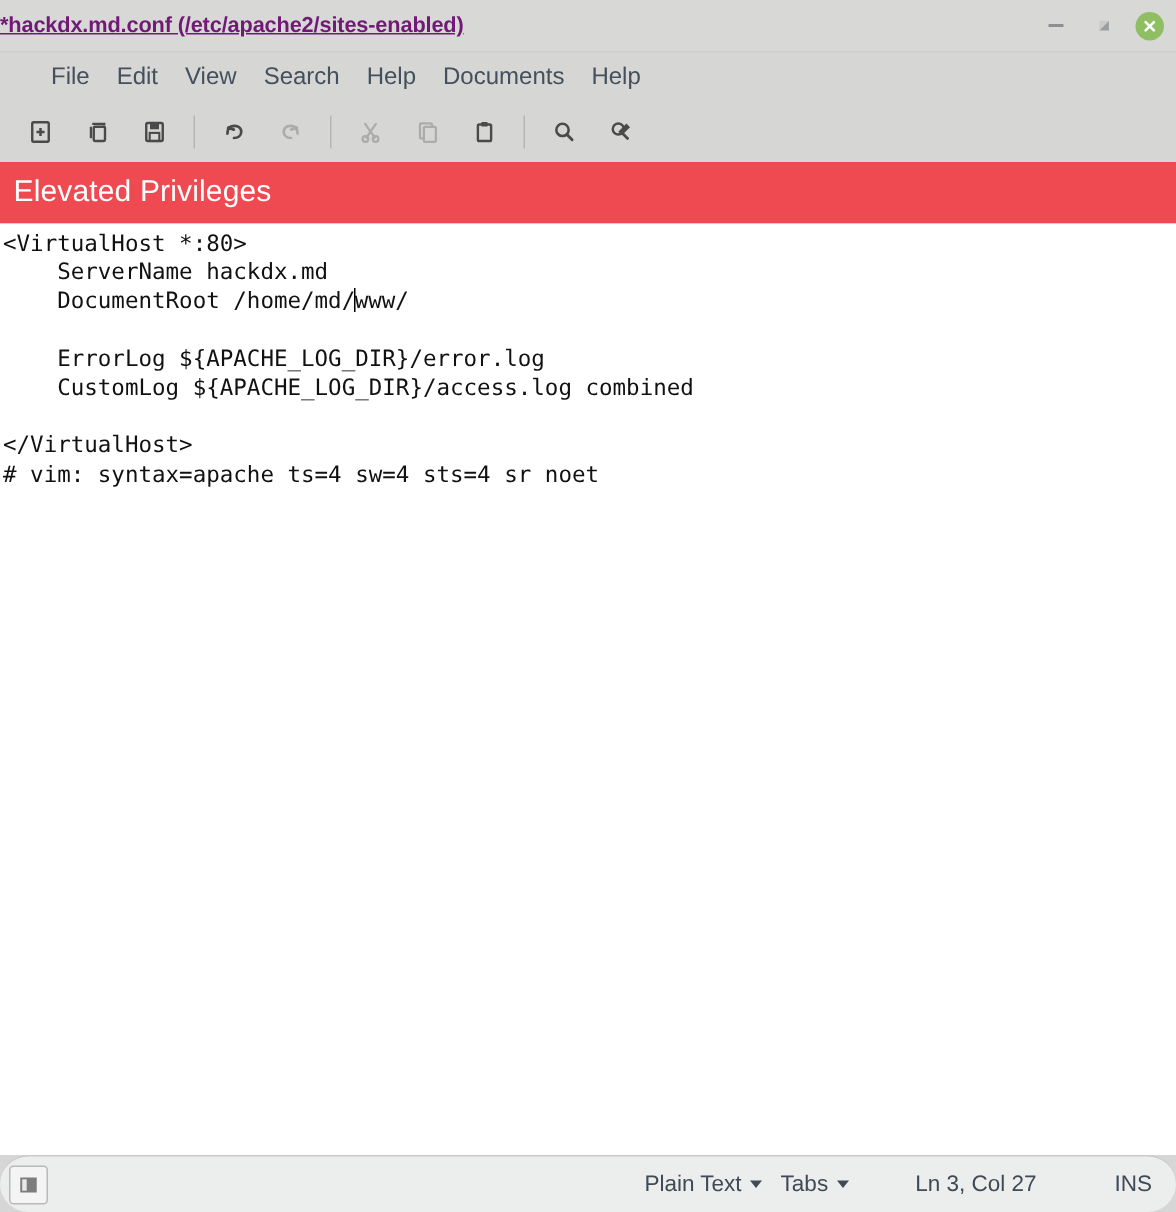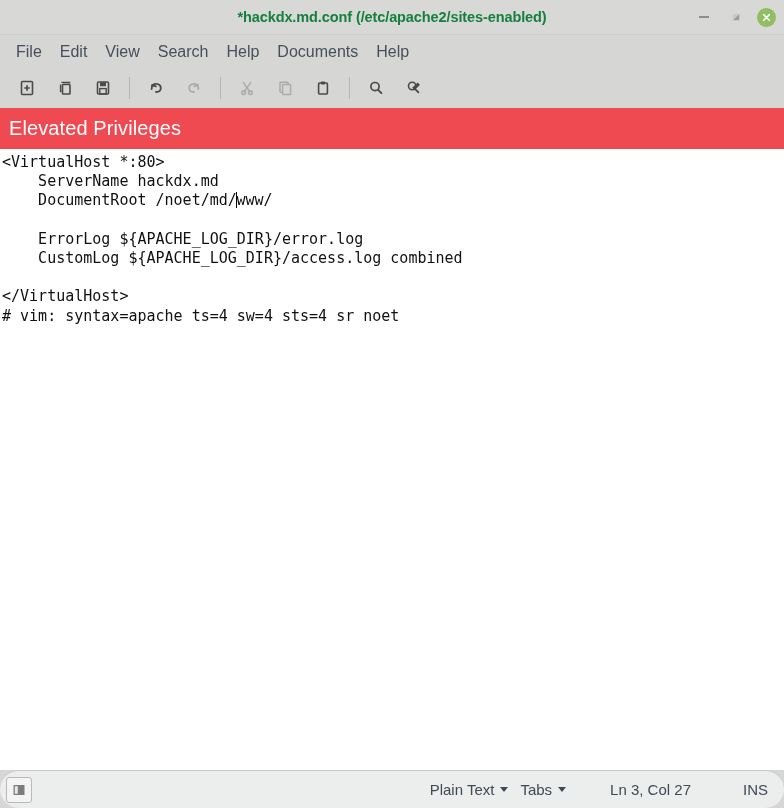--- a/index.html
+++ b/index.html
@@ -30,26 +30,26 @@
     background: #d8d8d6;
     display: flex;
     align-items: center;
     position: relative;
     border-bottom: 1px solid #cfcfcd;
   }
   .titlebar-title {
     position: absolute;
     left: 0;
     right: 0;
-    text-align: center;
     font-size: 14.5px;
     font-weight: bold;
-    color: #15803d;
+    color: #701a75;
     letter-spacing: -0.1px;
     white-space: nowrap;
+    text-decoration: underline;
   }
   .win-controls {
     position: absolute;
     right: 8px;
     top: 0;
     height: 34px;
     display: flex;
     align-items: center;
     gap: 10px;
   }
@@ -80,21 +80,21 @@
   }
   .win-close svg { display: block; }
 
   
   .menubar {
     height: 33px;
     min-height: 33px;
     background: #d6d6d4;
     display: flex;
     align-items: center;
-    padding-left: 7px;
+    padding-left: 25px;
   }
   .menu-item {
     font-size: 16px;
     color: #44505c;
     padding: 3px 9px;
     white-space: nowrap;
     cursor: default;
   }
 
   
@@ -347,21 +347,21 @@
 
   </div>
 
   <div class="banner">
     <span class="banner-text">Elevated Privileges</span>
   </div>
 
   <div class="editor">
     <pre class="code"><span class="line">&lt;VirtualHost *:80&gt;</span>
 <span class="line">    ServerName hackdx.md</span>
-<span class="line"><span>    DocumentRoot /noet/md/</span><span class="caret"></span><span>www/</span></span>
+<span class="line"><span>    DocumentRoot /home/md/</span><span class="caret"></span><span>www/</span></span>
 <span class="line"></span>
 <span class="line">    ErrorLog ${APACHE_LOG_DIR}/error.log</span>
 <span class="line">    CustomLog ${APACHE_LOG_DIR}/access.log combined</span>
 <span class="line"></span>
 <span class="line">&lt;/VirtualHost&gt;</span>
 <span class="line"># vim: syntax=apache ts=4 sw=4 sts=4 sr noet</span></pre>
   </div>
 
   <div class="statusbar">
     <div class="status-left">

